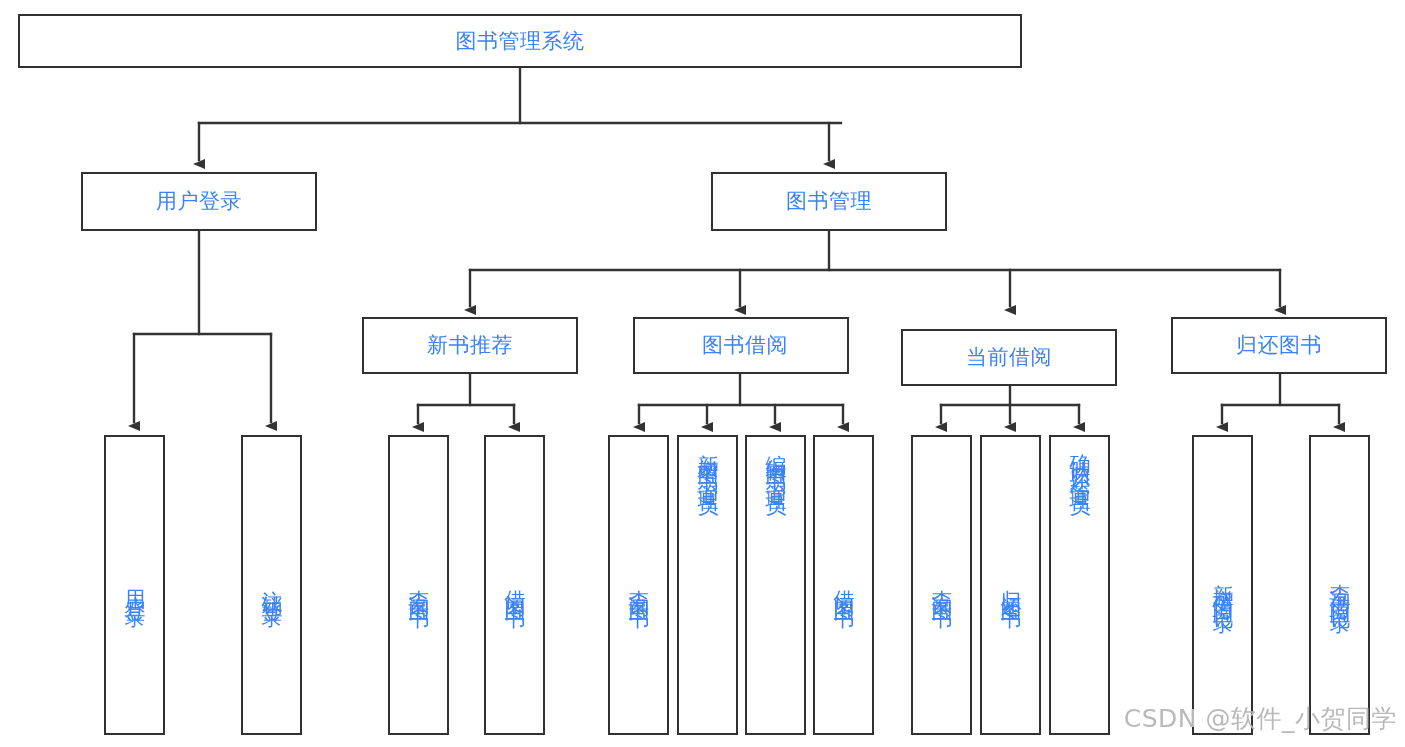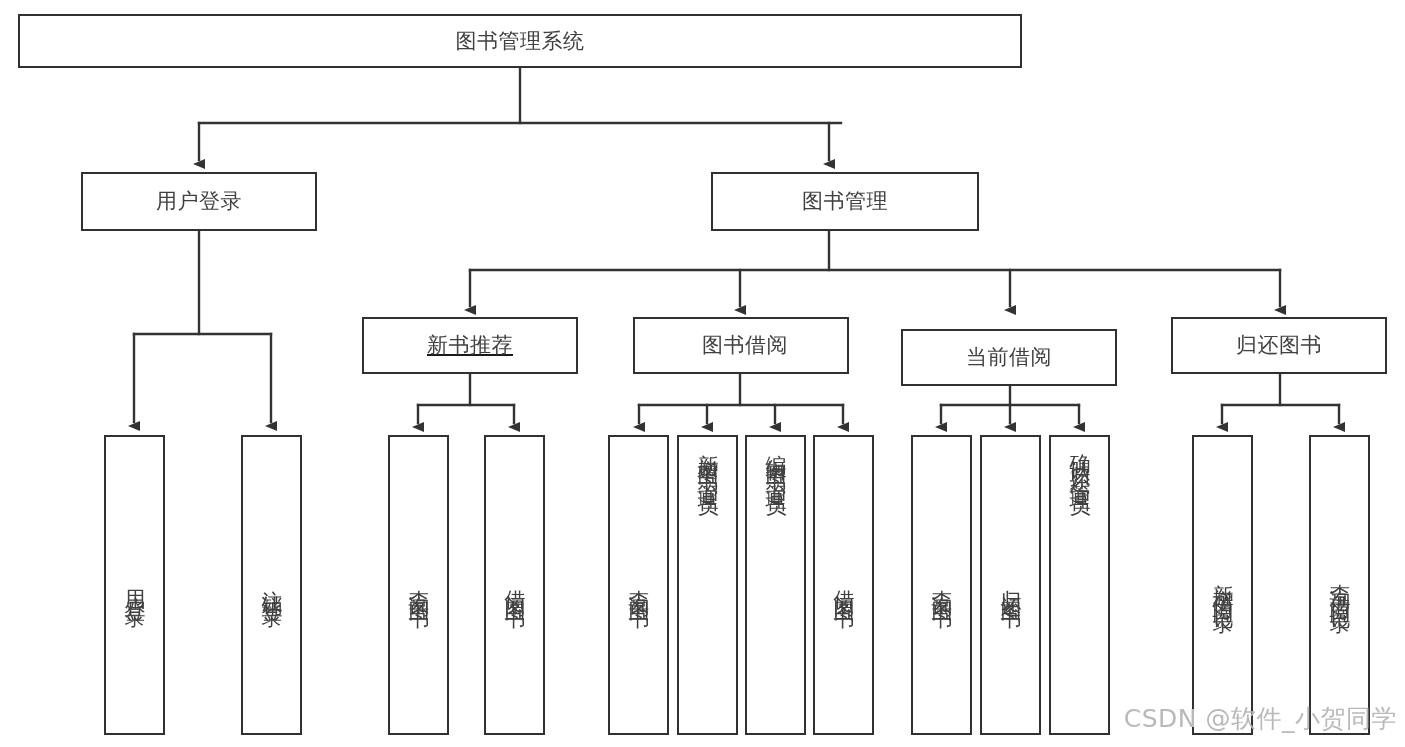--- a/index.html
+++ b/index.html
@@ -33,21 +33,21 @@
     background: #ffffff;
     border: 2.2px solid #33312f;
     display: flex;
     align-items: center;
     justify-content: center;
     z-index: 2;
   }
   .node .label {
     font-size: 21px;
     line-height: 1.18;
-    color: #404040;
+    color: #3b82f6;
     letter-spacing: 0.5px;
     white-space: nowrap;
   }
   
   .node.vertical {
     align-items: flex-start;
     justify-content: center;
     padding-top: 0;
   }
   .node.vertical .label {
@@ -124,25 +124,25 @@
     </g>
   </svg>
 
   <div class="node" style="left:18px; top:14px; width:1004px; height:54px;">
     <span class="label">图书管理系统</span>
   </div>
 
   <div class="node" style="left:81px; top:172px; width:236px; height:59px;">
     <span class="label">用户登录</span>
   </div>
-  <div class="node" style="left:711px; top:172px; width:268px; height:59px;">
+  <div class="node" style="left:711px; top:172px; width:236px; height:59px;">
     <span class="label">图书管理</span>
   </div>
 
-  <div class="node" style="left:362px; top:317px; width:216px; height:57px;text-decoration:underline;">
+  <div class="node" style="left:362px; top:317px; width:216px; height:57px;">
     <span class="label">新书推荐</span>
   </div>
   <div class="node" style="left:633px; top:317px; width:216px; height:57px;padding-left:8px;">
     <span class="label">图书借阅</span>
   </div>
   <div class="node" style="left:901px; top:329px; width:216px; height:57px;">
     <span class="label">当前借阅</span>
   </div>
   <div class="node" style="left:1171px; top:317px; width:216px; height:57px;">
     <span class="label">归还图书</span>

